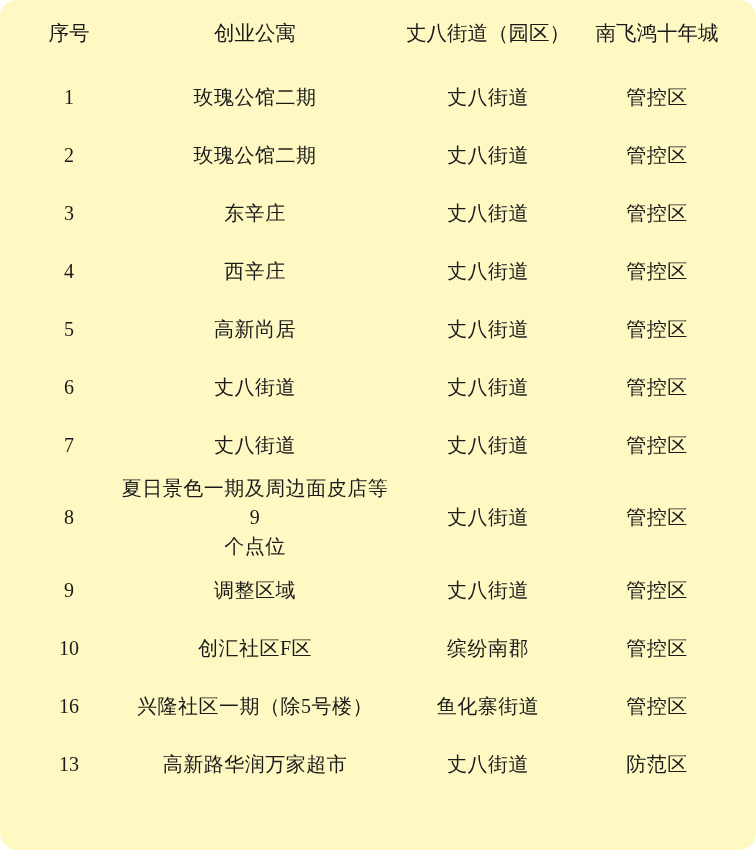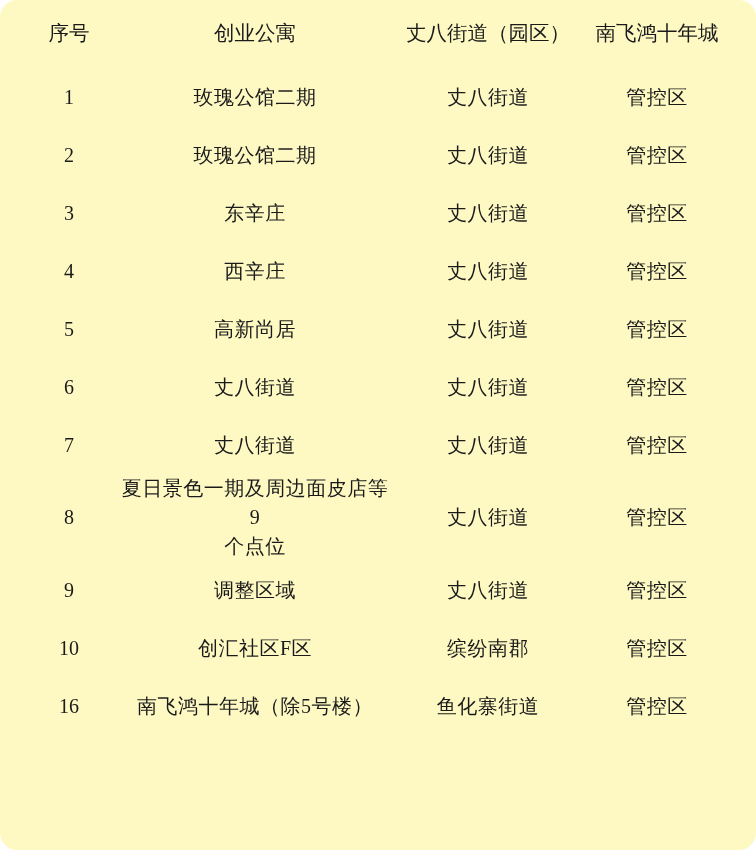--- a/index.html
+++ b/index.html
@@ -153,19 +153,25 @@
         <td class="level-cell">管控区</td>
       </tr>
       <tr>
         <td class="num-cell">10</td>
         <td class="area-cell">创汇社区F区</td>
         <td class="street-cell">缤纷南郡</td>
         <td class="level-cell">管控区</td>
       </tr>
       <tr>
         <td class="num-cell">16</td>
-        <td class="area-cell">南飞鸿十年城（除5号楼）</td>
+        <td class="area-cell">兴隆社区一期（除5号楼）</td>
         <td class="street-cell">鱼化寨街道</td>
         <td class="level-cell">管控区</td>
+      </tr>
+      <tr>
+        <td class="num-cell">13</td>
+        <td class="area-cell">高新路华润万家超市</td>
+        <td class="street-cell">丈八街道</td>
+        <td class="level-cell">防范区</td>
       </tr>
     </tbody>
   </table>
 </div>
 
 </body></html>

